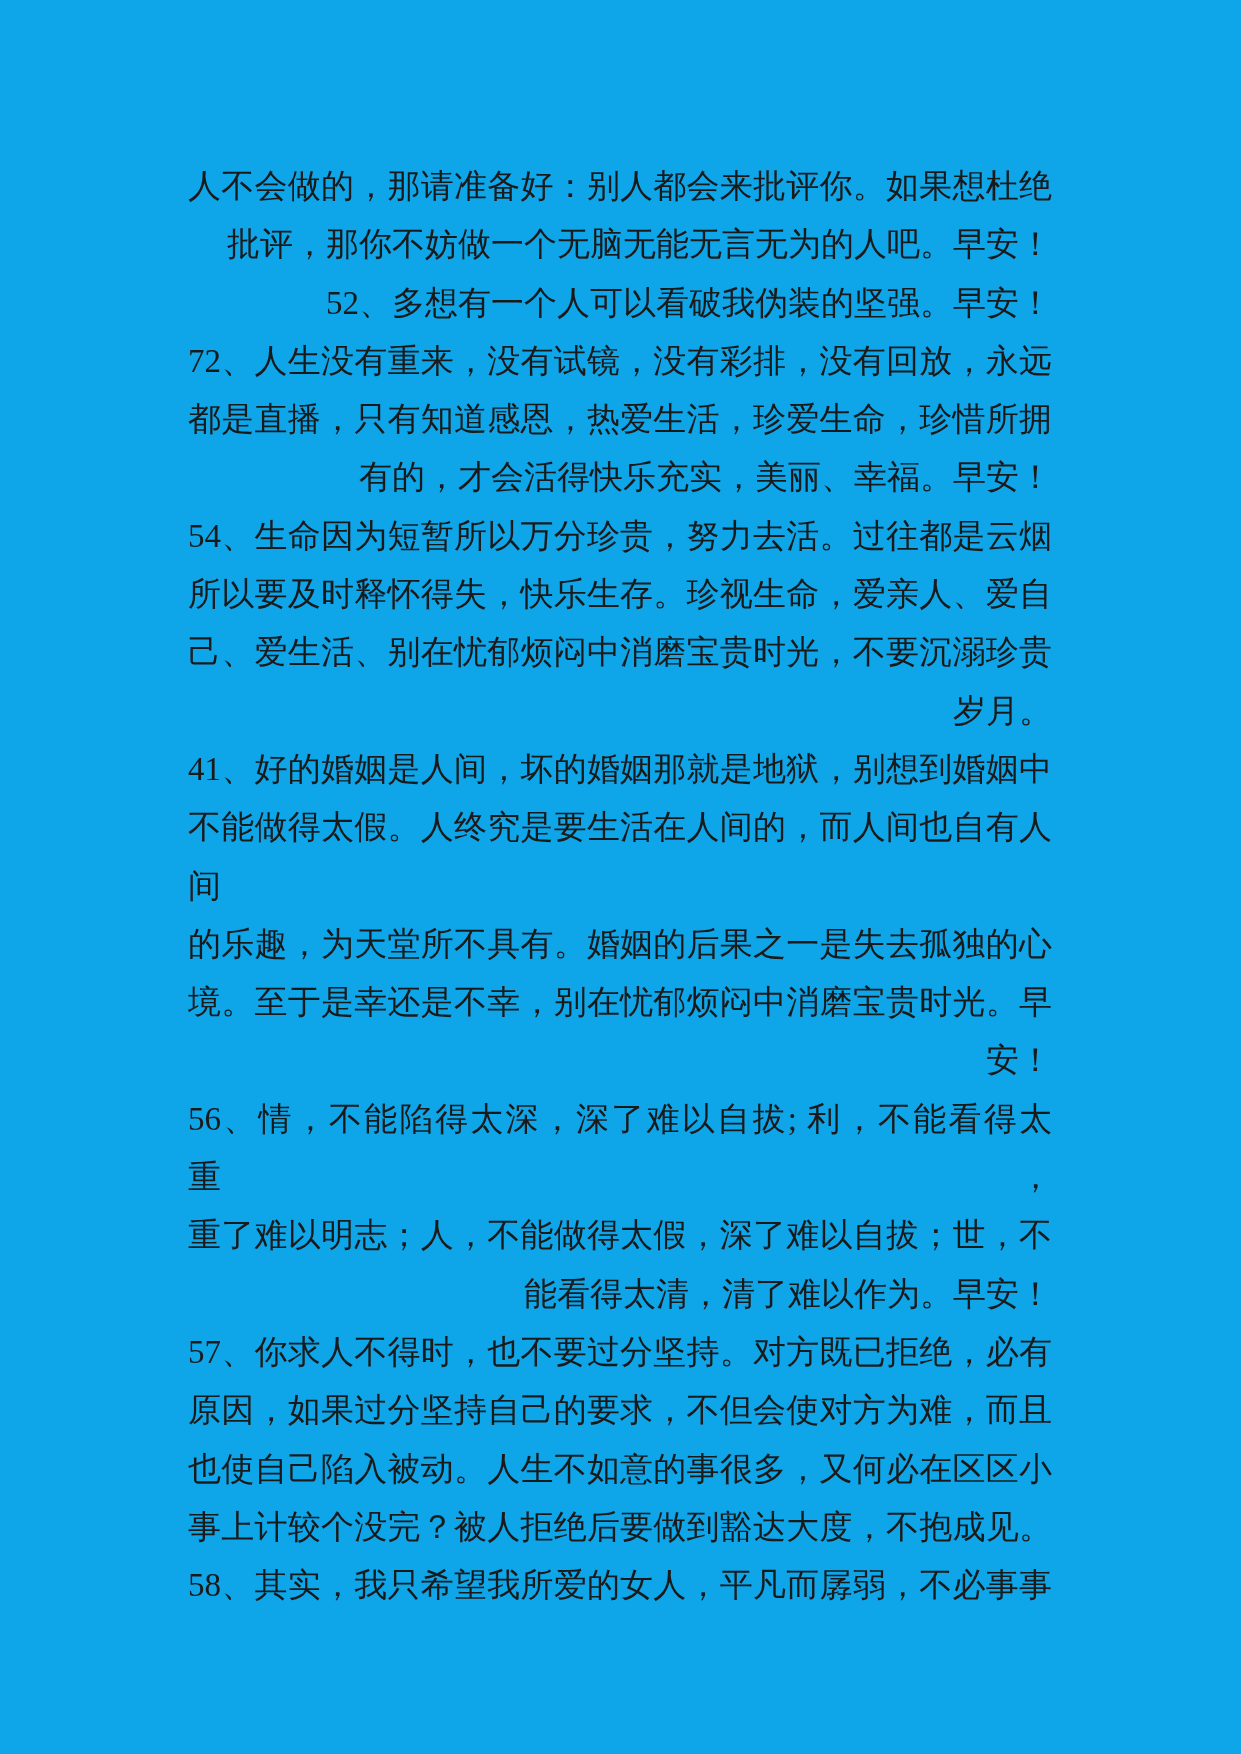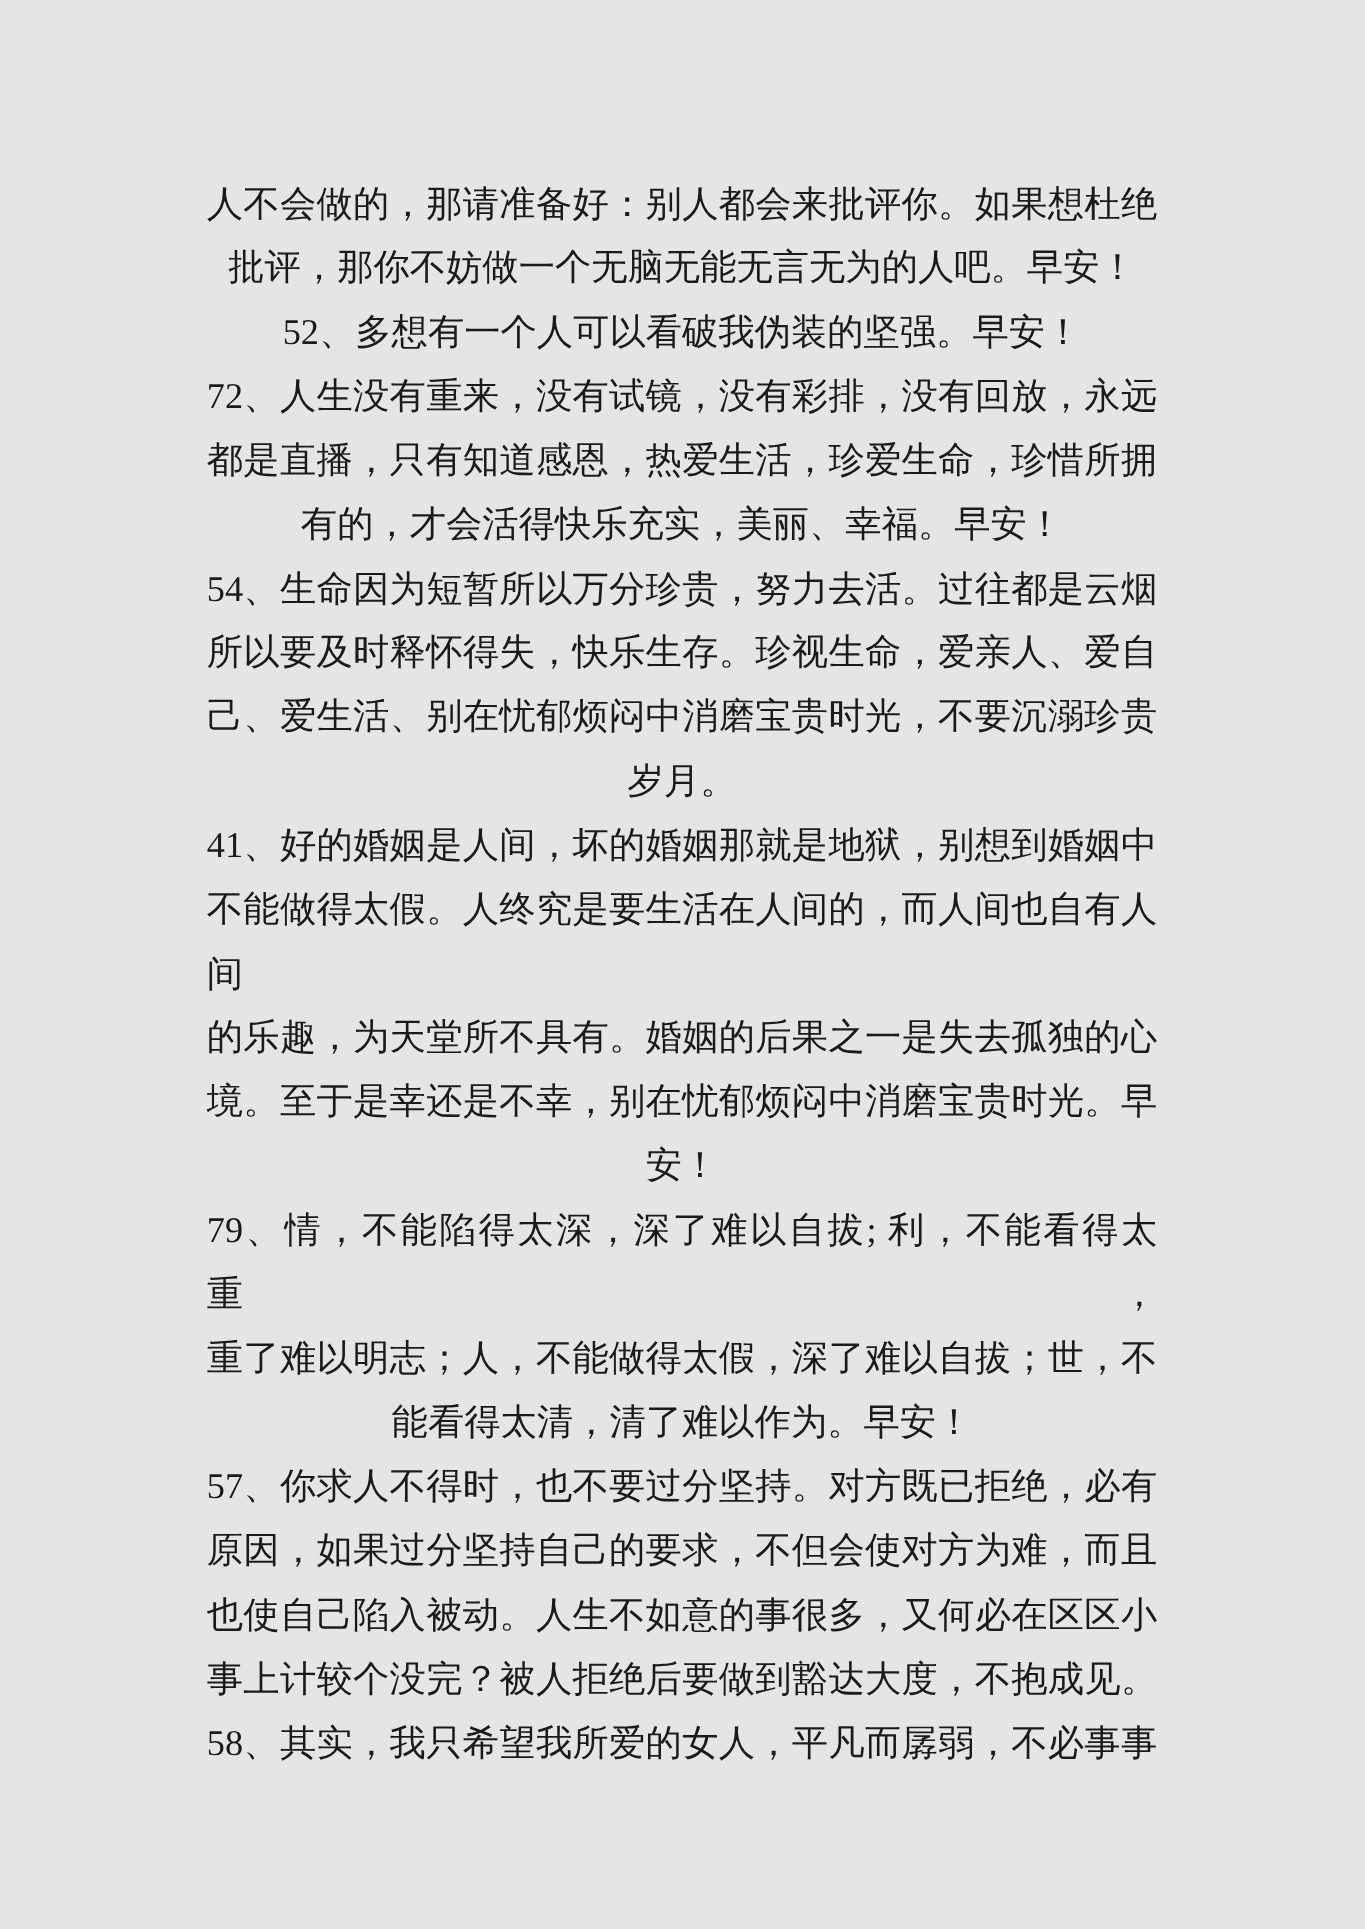--- a/index.html
+++ b/index.html
@@ -5,39 +5,39 @@
   html, body {
     margin: 0;
     padding: 0;
     background: #ffffff;
   }
   .page {
     position: relative;
     width: 1241px;
     height: 1754px;
     margin: 0 auto;
-    background: #e5e5e5;
+    background: #0ea5e9;
     overflow: hidden;
     box-sizing: border-box;
   }
   .text-block {
     position: absolute;
     left: 188px;
     top: 157px;
     width: 864px;
     font-family: "Liberation Serif", "DejaVu Serif", serif;
     font-size: 33px;
     line-height: 58.3px;
     color: #1a1a1a;
     font-weight: 400;
     letter-spacing: 0;
   }
   .line {
     white-space: nowrap;
-    text-align: center;
+    text-align: right;
   }
   .line.just {
     white-space: normal;
     text-align: justify;
     text-align-last: justify;
     text-justify: distribute;
   }
 </style>
 </head>
 <body>
@@ -52,21 +52,21 @@
       <div class="line">有的，才会活得快乐充实，美丽、幸福。早安！</div>
       <div class="line just">54、生命因为短暂所以万分珍贵，努力去活。过往都是云烟</div>
       <div class="line just">所以要及时释怀得失，快乐生存。珍视生命，爱亲人、爱自</div>
       <div class="line just">己、爱生活、别在忧郁烦闷中消磨宝贵时光，不要沉溺珍贵</div>
       <div class="line">岁月。</div>
       <div class="line just">41、好的婚姻是人间，坏的婚姻那就是地狱，别想到婚姻中</div>
       <div class="line just">不能做得太假。人终究是要生活在人间的，而人间也自有人间</div>
       <div class="line just">的乐趣，为天堂所不具有。婚姻的后果之一是失去孤独的心</div>
       <div class="line just">境。至于是幸还是不幸，别在忧郁烦闷中消磨宝贵时光。早</div>
       <div class="line">安！</div>
-      <div class="line just">79、情，不能陷得太深，深了难以自拔; 利，不能看得太重，</div>
+      <div class="line just">56、情，不能陷得太深，深了难以自拔; 利，不能看得太重，</div>
       <div class="line just">重了难以明志；人，不能做得太假，深了难以自拔；世，不</div>
       <div class="line">能看得太清，清了难以作为。早安！</div>
       <div class="line just">57、你求人不得时，也不要过分坚持。对方既已拒绝，必有</div>
       <div class="line just">原因，如果过分坚持自己的要求，不但会使对方为难，而且</div>
       <div class="line just">也使自己陷入被动。人生不如意的事很多，又何必在区区小</div>
       <div class="line just">事上计较个没完？被人拒绝后要做到豁达大度，不抱成见。</div>
       <div class="line just">58、其实，我只希望我所爱的女人，平凡而孱弱，不必事事</div>
     </div>
 </div>
 

